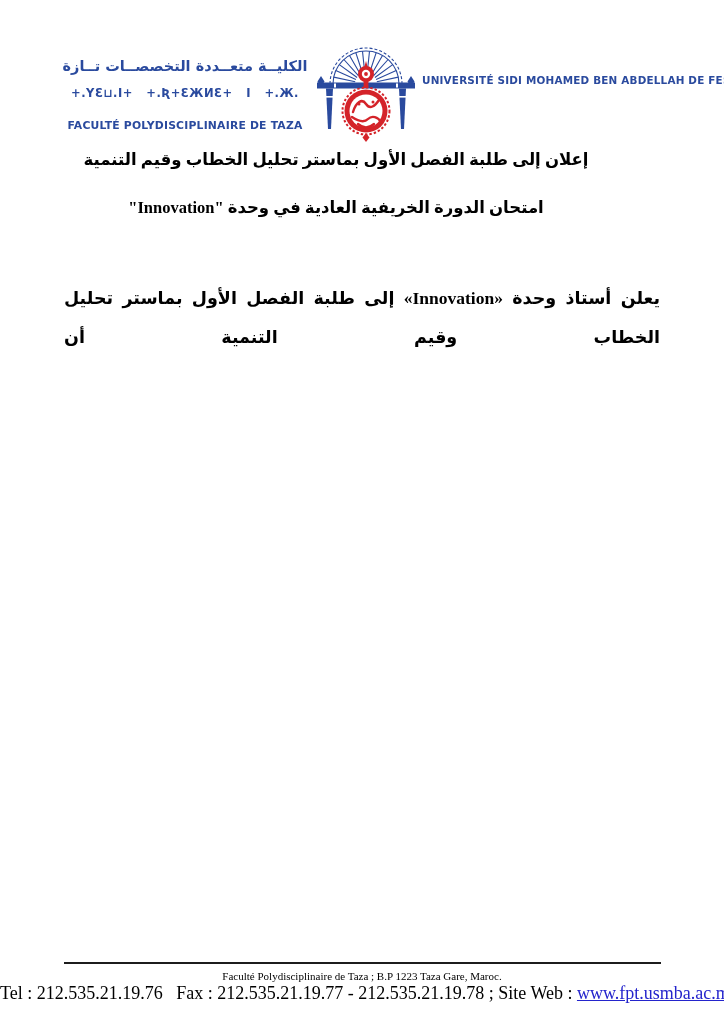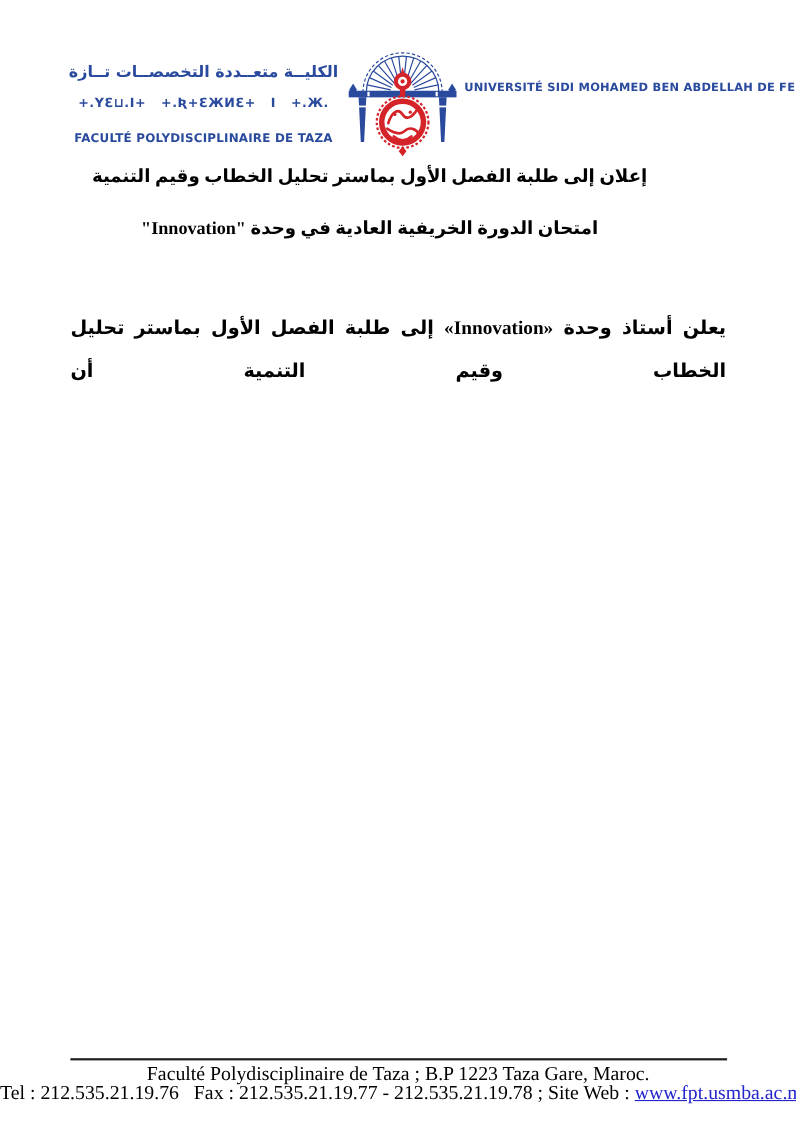--- a/index.html
+++ b/index.html
@@ -47,21 +47,21 @@
     line-height:39px;height:39px;
     text-align:justify;text-align-last:justify;
   }
   
   .footer-rule{
     position:absolute;top:962px;left:64px;width:597px;height:2px;
     background:#1c1c1c;
   }
   .footer-line{
     position:absolute;left:0;width:724px;text-align:center;color:#000;
-    font-family:"Liberation Serif","DejaVu Serif",serif;font-size:18px;
+    font-family:"Liberation Serif","DejaVu Serif",serif;font-size:11px;
     line-height:17px;
   }
   .footer-1{top:968px;}
   .footer-2{top:985px;white-space:pre;font-size:18px;}
   .weblink{color:#2424cc;text-decoration:underline;cursor:pointer;}
 </style>
 </head>
 <body>
 
 <div class="header">

